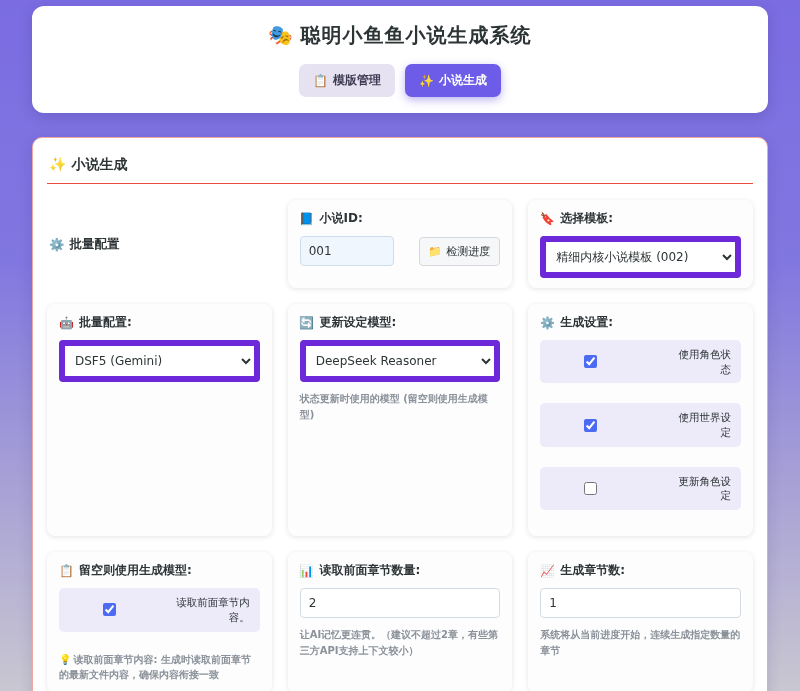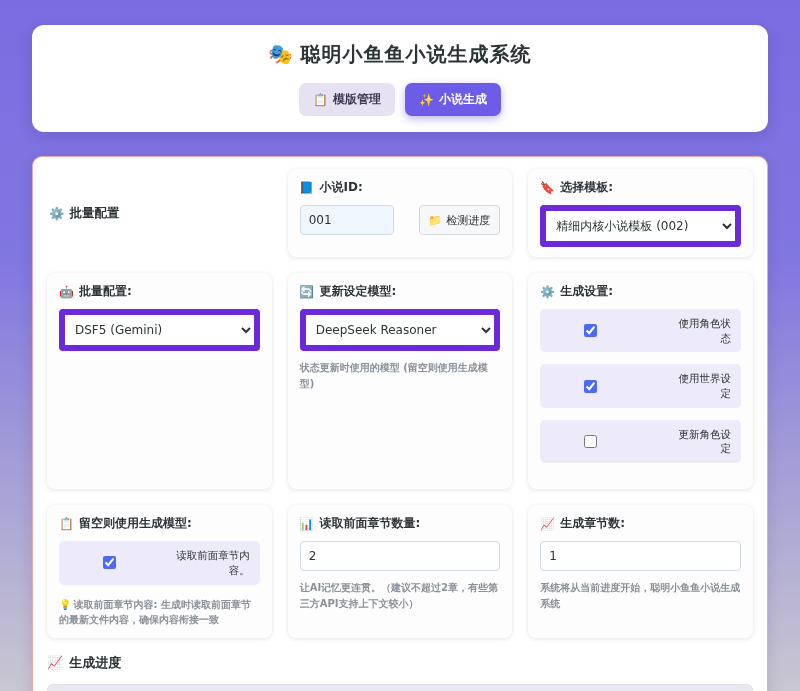--- a/index.html
+++ b/index.html
@@ -7,21 +7,21 @@
   body {
     font-family:"DejaVu Sans","Liberation Sans",sans-serif;
     background:linear-gradient(180deg,#7b6ce2 0%,#8177e0 38%,#a59ed6 68%,#c9c7d1 100%);
     overflow:hidden;
     color:#2d3436;
   }
   .shell { width:736px; margin:0 auto; }
 
   
   .header-card {
-    margin-top:25px;
+    margin-top:6px;
     background:#fff;
     border-radius:12px;
     box-shadow:0 4px 14px rgba(40,30,90,.18);
     padding:16px 10px 16px;
     text-align:center;
   }
   .app-title { font-size:20px; font-weight:bold; color:#2d3436; letter-spacing:1px; }
   .app-title .t-icon { margin-right:6px; }
   .tab-row { margin-top:15px; display:flex; justify-content:center; gap:10px; }
   .tab {
@@ -54,21 +54,21 @@
 
   .panel {
     background:#fdfdfe;
     border-radius:8px;
     padding:10px 12px;
     box-shadow:0 1px 5px rgba(30,30,60,.12);
   }
   .field-label { font-size:12px; font-weight:bold; color:#2d3436; margin-bottom:9px; display:flex; align-items:center; gap:5px; }
   .batch-label { font-size:12.5px; font-weight:bold; padding:6px 2px; display:flex; gap:5px; align-items:center; }
 
-  .id-row { display:flex; gap:25px; }
+  .id-row { display:flex; gap:25px;align-items:center; }
   input[type="text"] {
     width:100%; min-width:0;
     padding:7px 8px; font-size:12px;
     border:1px solid #d4dbe4; border-radius:4px;
     font-family:inherit; color:#2d3436; background:#fff;
   }
   input.id-input { background:#f0f6fd; border-color:#cfdcec; }
   .small-btn {
     white-space:nowrap;
     background:#f6f7f9; border:1px solid #d5d8dc; border-radius:4px;
@@ -80,21 +80,21 @@
     border:6px solid #6d28d9; border-radius:4px; background:#fff;
     font-family:inherit; color:#2d3436; cursor:pointer;
   }
   .note { font-size:10px; color:#8a9199; margin-top:9px; line-height:1.55;font-weight:bold; }
   .note .n-icon { margin-right:2px; }
 
   .opt-row {
     display:flex; align-items:center; justify-content:space-between;
     background:#edeafa; border-radius:5px;
     padding:7px 10px 7px 44px;
-    margin-bottom:12px; min-height:34px;
+    margin-bottom:20px; min-height:34px;
   }
   .opt-row:last-child { margin-bottom:16px; }
   .opt-row input[type="checkbox"] { width:13px; height:13px; accent-color:#4d6af2; cursor:pointer; }
   .opt-label { font-size:10.5px; color:#2d3436; width:54px; text-align:right; line-height:1.4; }
   .opt-label.wide { width:84px; }
 
   
   .progress-head { font-size:13px; font-weight:bold; margin:6px 0 12px; display:flex; gap:6px; align-items:center; }
   .progress-track { height:12px; background:#e8e8ee; border:1px solid #dddde6; border-radius:7px; }
 </style>
@@ -114,20 +114,23 @@
       </button>
       <button class="tab active">
         <span>✨</span>
         <span>小说生成</span>
       </button>
     </div>
   </div>
 
   <div class="main-card">
 
+    <div class="section-head">
+      <span class="s-icon">✨</span><span>小说生成</span>
+    </div>
 
     <div class="grid3">
       <div class="batch-label">
         <span>⚙️</span>
         <span>批量配置</span>
       </div>
 
       <div class="panel">
         <div class="field-label">
           <span>📘</span>
@@ -218,21 +221,21 @@
         <input type="text" value="2" style="">
         <div class="note">让AI记忆更连贯。（建议不超过2章，有些第三方API支持上下文较小）</div>
       </div>
 
       <div class="panel">
         <div class="field-label">
           <span>📈</span>
           <span>生成章节数:</span>
         </div>
         <input type="text" value="1" style="">
-        <div class="note">系统将从当前进度开始，聪明小鱼鱼小说生成系统</div>
+        <div class="note">系统将从当前进度开始，连续生成指定数量的章节</div>
       </div>
     </div>
 
     <div class="progress-head">
       <span>📈</span>
       <span>生成进度</span>
     </div>
     <div class="progress-track"></div>
 
   </div>

